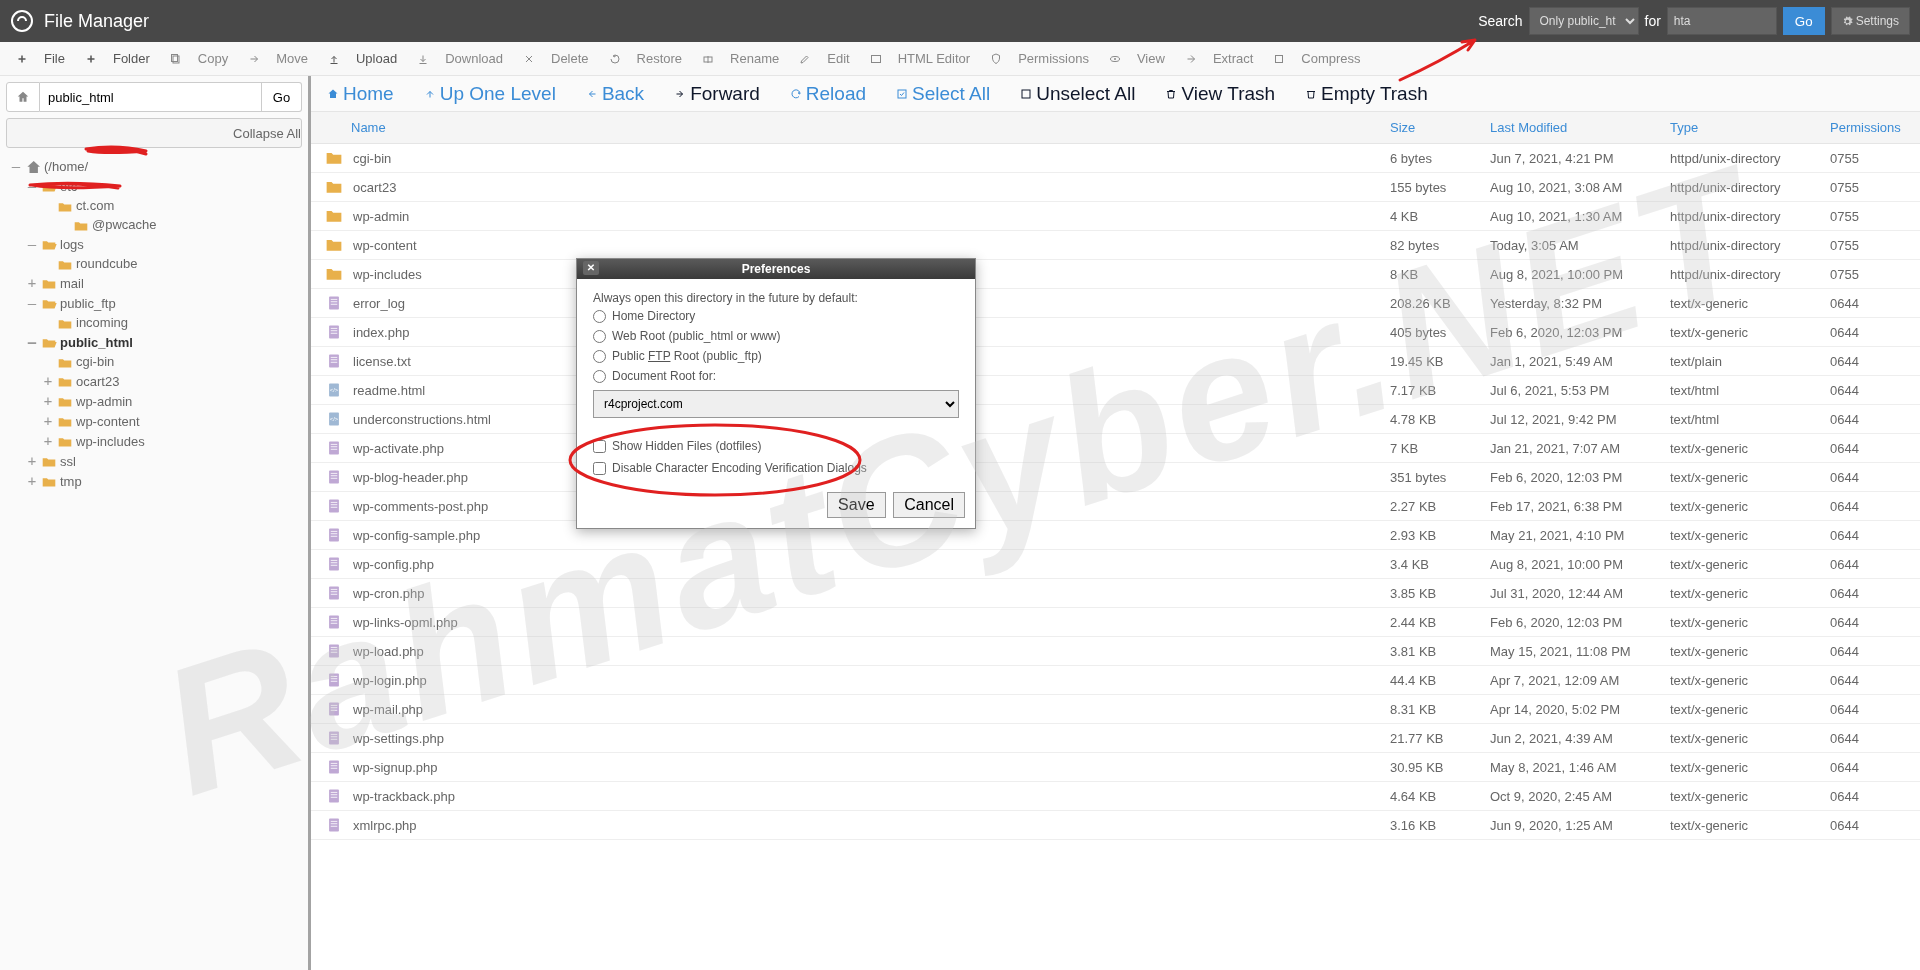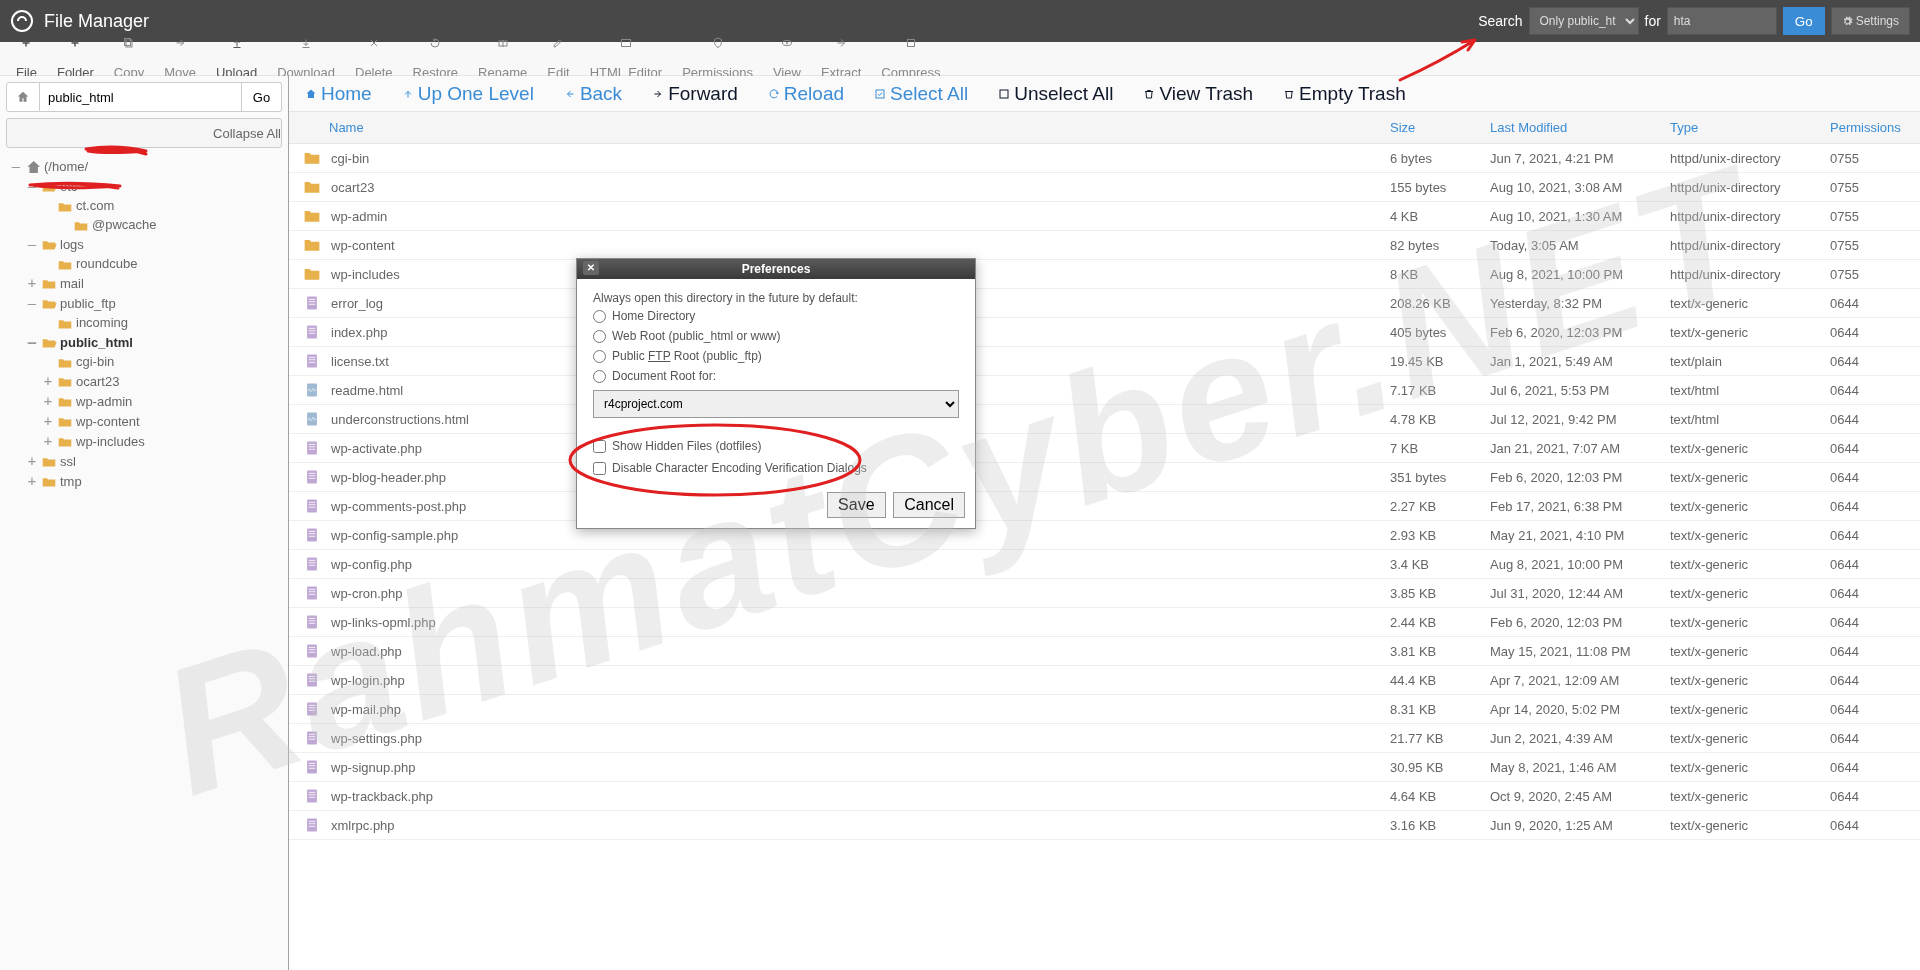--- a/index.html
+++ b/index.html
@@ -13,27 +13,27 @@
 .header-title { font-size: 18px; font-weight: 400; }
 .header-right { margin-left: auto; display: flex; align-items: center; gap: 6px; font-size: 14px; }
 .header-right select { background:#646464; color:#ddd; border:1px solid #555; font-size:12px; padding:4px 6px; height:28px; width:110px;}
 .header-right input { background:#646464; color:#ddd; border:1px solid #555; font-size:12px; padding:4px 6px; height:28px; width:110px;}
 .btn-go { background:#3b8cd6; color:#fff; border:none; padding:5px 12px; height:28px; cursor:pointer; }
 .btn-settings { background:#646464; color:#ddd; border:1px solid #555; padding:5px 10px; height:28px; cursor:pointer; font-size:12px;}
 .btn-settings svg { width:11px; height:11px; vertical-align:middle; margin-right:3px;}
 
 
 .toolbar { background:#f8f8f8; border-bottom:1px solid #e5e5e5; height:34px; display:flex; align-items:center; padding:0 6px; }
-.tb-btn { color:#888; padding:6px 10px; display:flex; align-items:center; gap:16px; font-size:13px; cursor:pointer;flex-direction:column;}
+.tb-btn { color:#888; padding:6px 10px; display:flex; align-items:center; gap:16px; font-size:13px; cursor:pointer;}
 .tb-btn.enabled { color:#555; }
 .tb-btn svg { width:12px; height:12px; fill:currentColor;}
 
 
 .main { display:flex; height:calc(100% - 76px); }
-.sidebar { width:289px; background:#fafafa; border-right:1px solid #a3a3a3; padding:6px; }
+.sidebar { width:311px; background:#fafafa; border-right:3px solid #a3a3a3; padding:6px; }
 .path-bar { display:flex; gap:0; margin-bottom:6px; }
 .path-home { width:34px; height:30px; border:1px solid #ccc; background:#fff; display:flex; align-items:center; justify-content:center; cursor:pointer; border-radius:3px 0 0 3px;}
 .path-input { flex:1; height:30px; border:1px solid #ccc; border-left:none; padding:0 8px; font-size:13px;}
 .path-go { width:40px; height:30px; border:1px solid #ccc; border-left:none; background:#fff; cursor:pointer; border-radius:0 3px 3px 0; font-size:13px;}
 .collapse-all { width:100%; height:30px; border:1px solid #ccc; background:#f5f5f5; cursor:pointer; font-size:13px; color:#666; margin-bottom:8px; border-radius:3px;text-align:right;}
 
 
 .tree { font-size:13px; color:#666; }
 .tree-node { display:flex; align-items:center; padding:2px 0; cursor:pointer; white-space:nowrap;}
 .tree-toggle { width:12px; text-align:center; color:#999; font-family:monospace; font-size:14px; user-select:none;}

